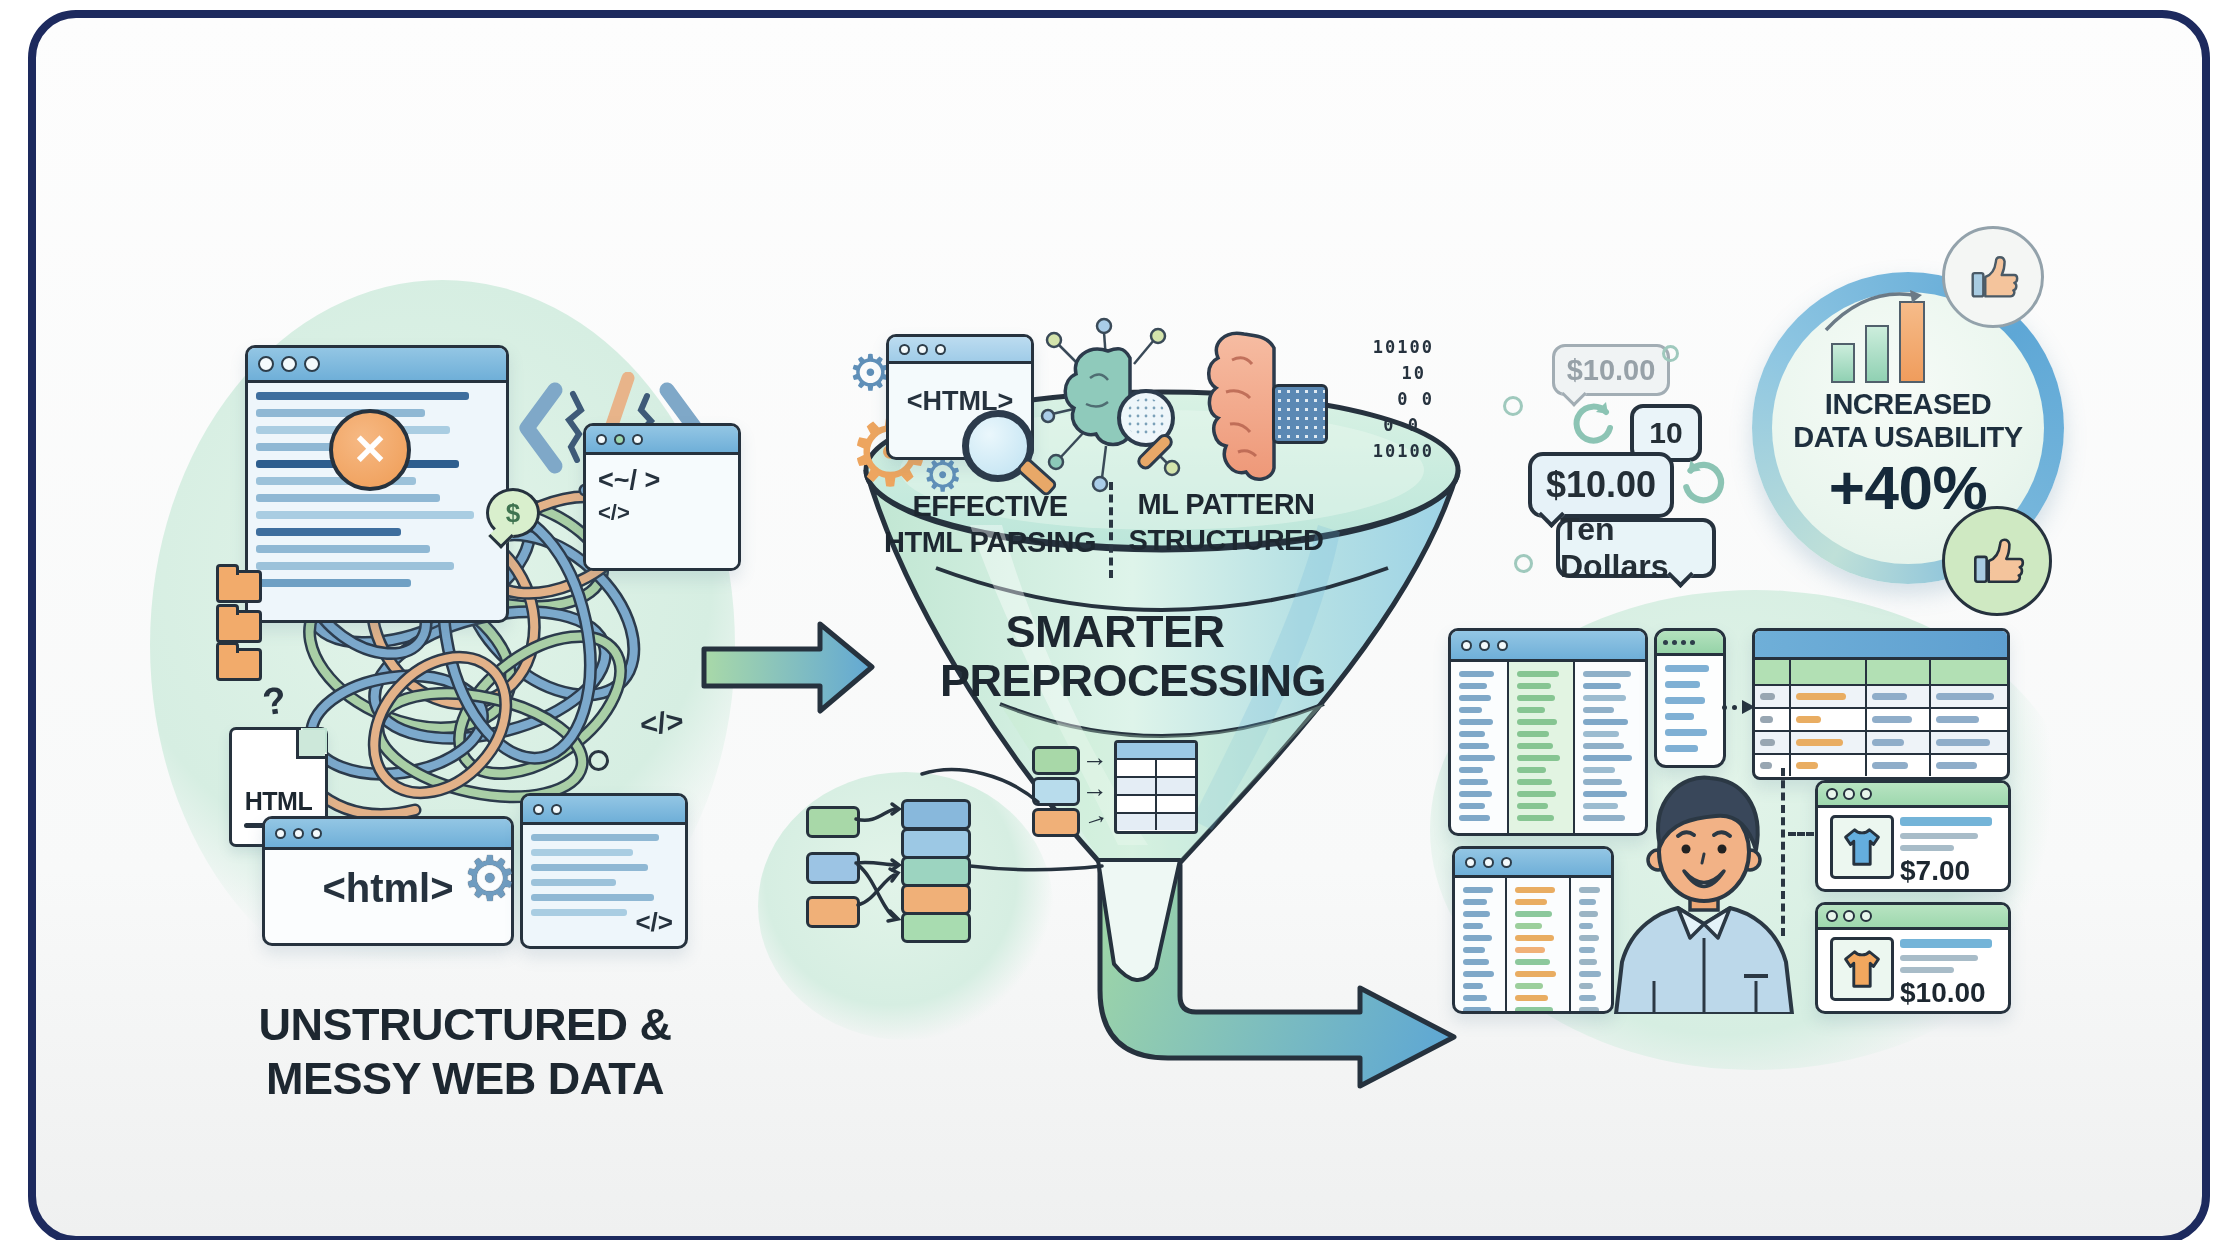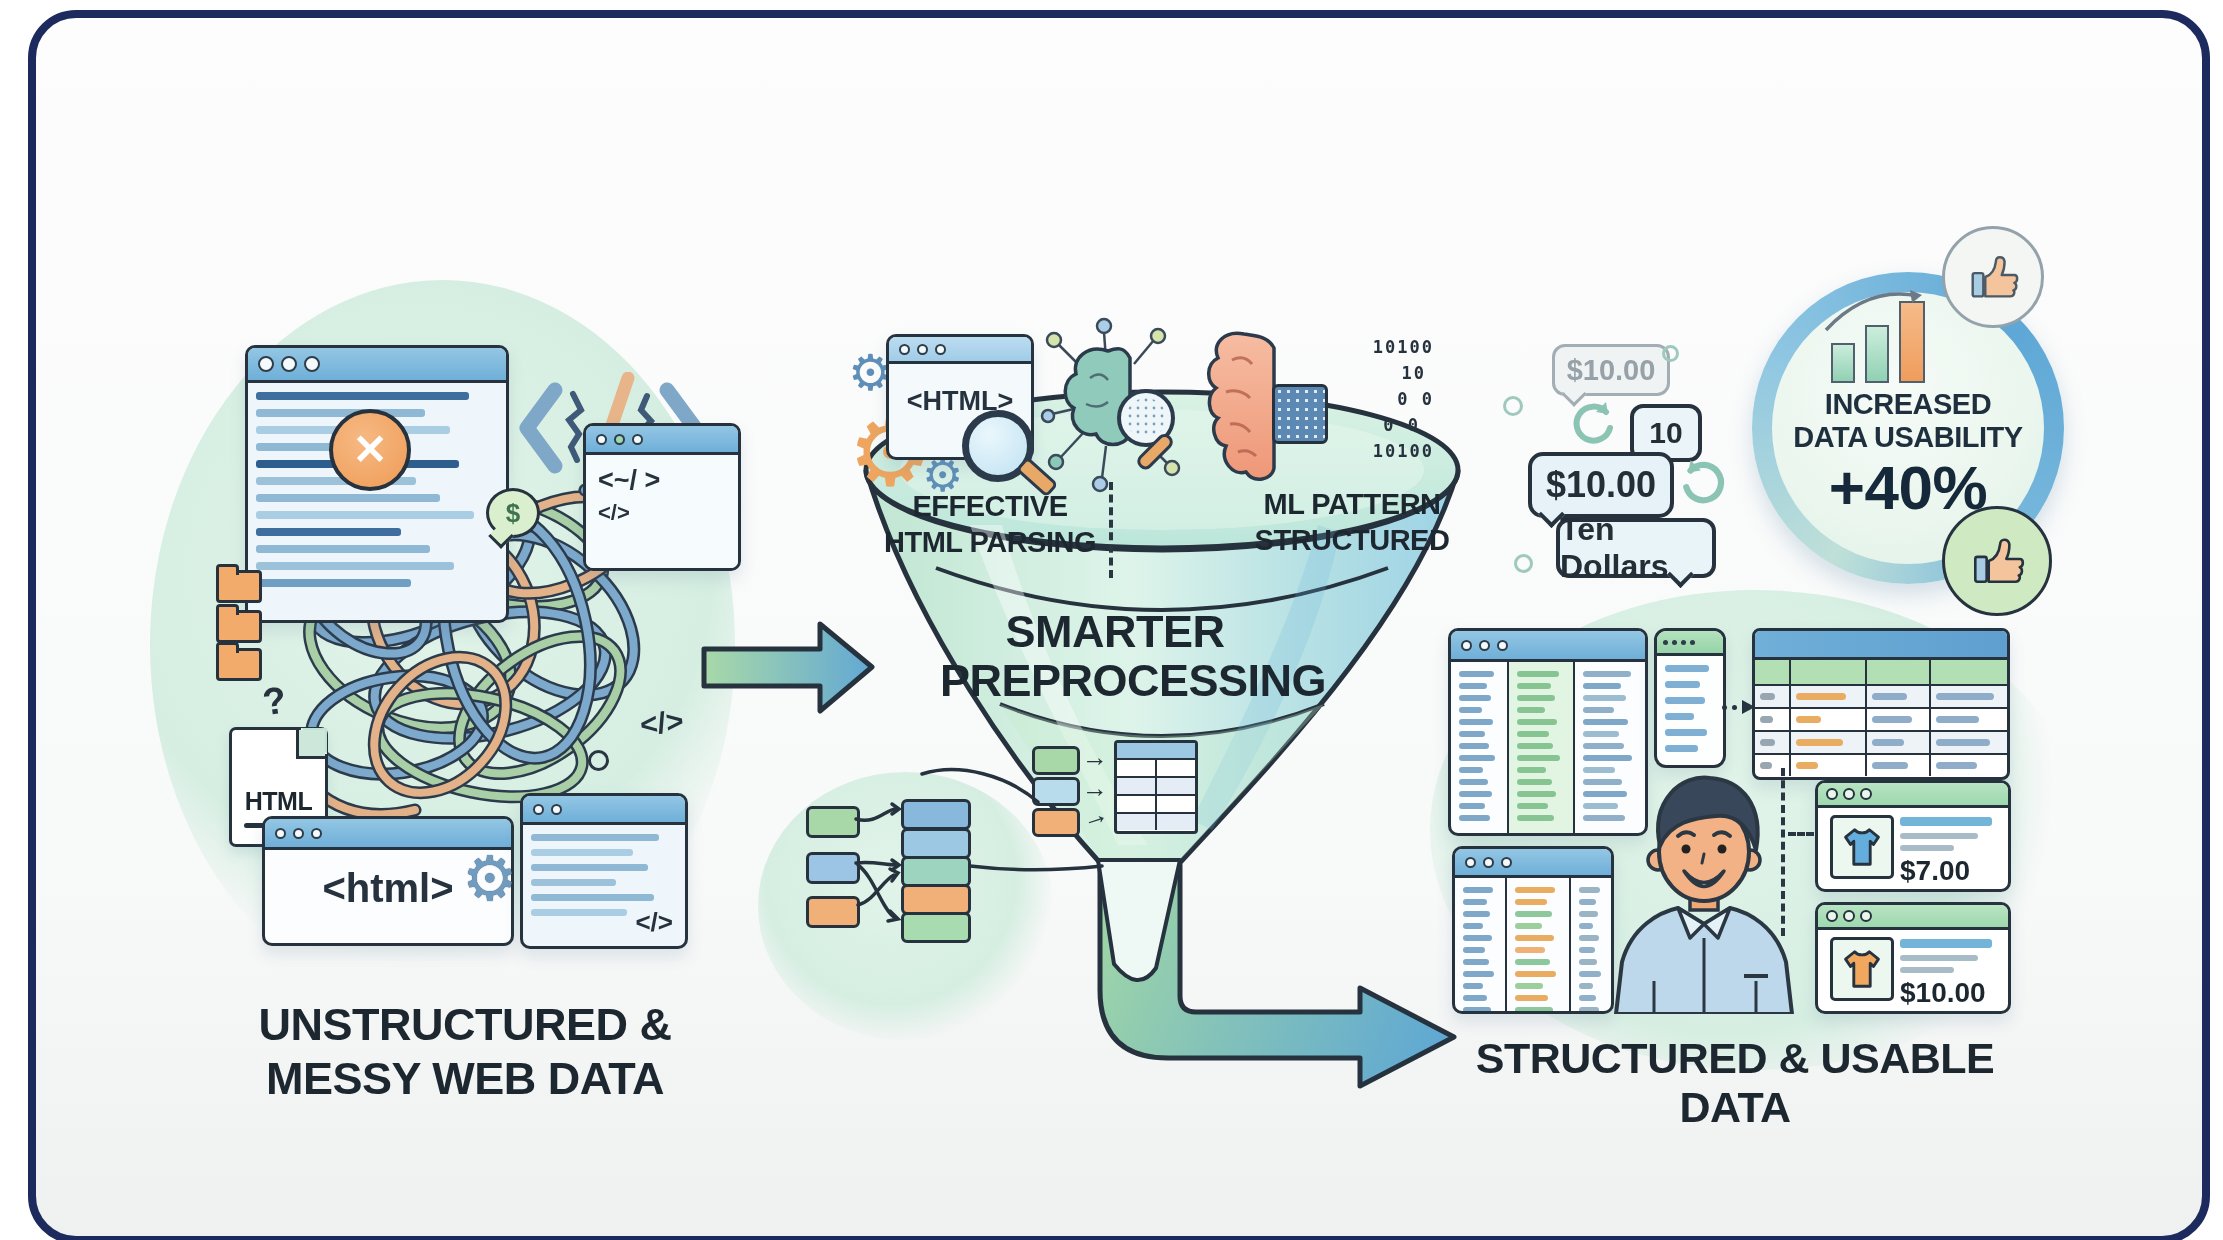--- a/index.html
+++ b/index.html
@@ -342,21 +342,21 @@
     <div>0 0</div>
     <div style="padding-right:14px;">0 0</div>
     <div>10100</div>
   </div>
 
   <div class="dashv" style="left:1109px;top:482px;height:96px;"></div>
   <div class="abs label" style="left:872px;top:488px;width:236px;font-size:29px;line-height:1.25;">
     <div>EFFECTIVE</div>
     <div>HTML PARSING</div>
   </div>
-  <div class="abs label" style="left:1230px;top:486px;width:244px;font-size:29px;line-height:1.25;">
+  <div class="abs label" style="left:1104px;top:486px;width:244px;font-size:29px;line-height:1.25;">
     <div>ML PATTERN</div>
     <div>STRUCTURED</div>
   </div>
   <div class="abs label" style="left:940px;top:608px;width:350px;font-size:45px;line-height:1.08;">
     <div>SMARTER</div>
     <div>PREPROCESSING</div>
   </div>
 
   <div class="chip" style="left:1032px;top:746px;width:42px;height:23px;background:#a8d8a8;"></div>
   <div class="chip" style="left:1032px;top:777px;width:42px;height:23px;background:#b8dcec;"></div>
@@ -692,14 +692,13 @@
       <svg width="46" height="44" viewBox="0 0 56 52">
         <path d="M8 14 L19 5 C23 10 33 10 37 5 L48 14 L42 23 L38 19 L38 47 L18 47 L18 19 L14 23 Z" fill="#f2a75e" stroke="#26323e" stroke-width="3.5" stroke-linejoin="round"></path>
       </svg>
     </div>
     <div class="abs hline" style="left:82px;top:34px;width:92px;height:9px;background:#74b4d8;"></div>
     <div class="abs hline" style="left:82px;top:50px;width:78px;height:6px;background:#a8bcc8;"></div>
     <div class="abs hline" style="left:82px;top:62px;width:54px;height:6px;background:#a8bcc8;"></div>
     <div class="price" style="left:82px;top:72px;font-size:28px;">$10.00</div>
   </div>
 
-  <div class="abs label" style="left:1452px;top:1034px;width:566px;font-size:43px;">STRUCTURED &amp; USABLE DATA</div>
 </div>
 
 </body></html>

